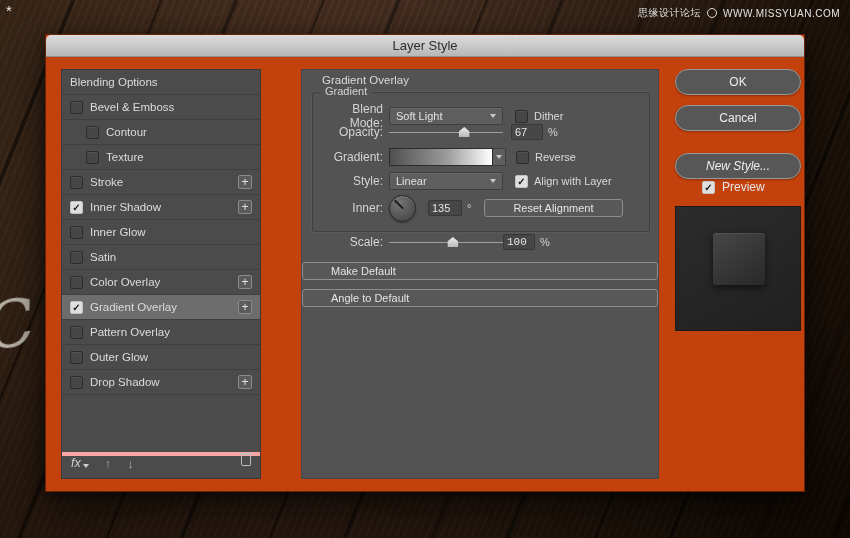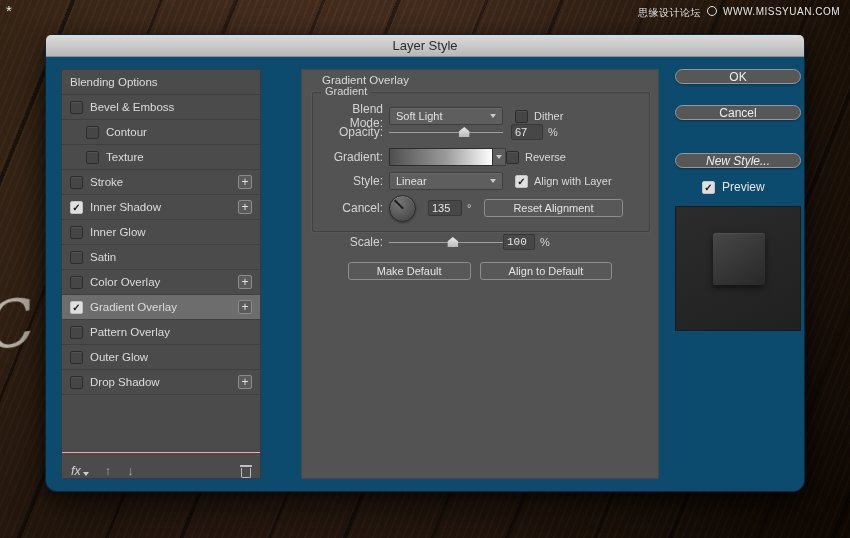--- a/index.html
+++ b/index.html
@@ -29,33 +29,33 @@
     font-family:"DejaVu Serif", serif; font-style:italic;
     font-size:64px; color:rgba(242,236,226,0.75);
     transform:rotate(-10deg); filter:blur(0.4px);
   }
   .corner-mark {
     position:absolute; left:6px; top:2px; color:rgba(255,255,255,0.9);
     font-size:15px;
   }
   .watermark {
     position:absolute; top:6px; right:10px;
-    display:flex; gap:6px;
+    display:flex; align-items:center; gap:6px;
     color:#ffffff; font-size:10px; letter-spacing:0.5px;
     text-shadow:0 0 3px rgba(0,0,0,0.5); opacity:0.92;
   }
   .globe {
     width:10px; height:10px; border:1px solid #fff; border-radius:50%;
     background:linear-gradient(transparent 45%, #fff 45%, #fff 55%, transparent 55%);
   }
 
   
   .dialog {
     position:absolute; left:45px; top:34px; width:760px; height:458px;
-    background:#0c4a6e; border-radius:12px;
+    background:#c2410c; border-radius:0;
     box-shadow:0 20px 55px rgba(0,0,0,0.65), 0 4px 14px rgba(0,0,0,0.5);
     border:1px solid rgba(0,0,0,0.45);
   }
   .titlebar {
     height:22px; border-radius:5px 5px 0 0;
     background:linear-gradient(#dcdcdc,#b7b7b7);
     border-bottom:1px solid #8f8f8f;
     text-align:center; line-height:21px;
     font-size:13px; color:#2d2d2d;
   }
@@ -82,22 +82,22 @@
     color:#161616; font-size:10px; font-weight:bold; line-height:11px;
   }
   .checkbox.checked { background:#dfdfdf; border-color:#c2c2c2; }
   .plusbox {
     margin-left:auto; width:14px; height:14px; flex:0 0 14px;
     border:1px solid #8c8c8c; background:#5b5b5b; border-radius:2px;
     color:#e2e2e2; font-size:12px; line-height:12px; text-align:center;
   }
   .sb-footer {
     position:absolute; left:0; right:0; bottom:0; height:26px;
-    border-top:1px solid #fca5a5;
-    display:flex; align-items:flex-end; padding:0 9px; gap:16px;
+    border-top:4px solid #fca5a5;
+    display:flex; align-items:flex-start; padding:0 9px; gap:16px;
     color:#b9b9b9;
   }
   .fx { font-style:italic; font-size:12.5px; display:flex; align-items:flex-end; gap:2px; color:#cfcfcf; }
   .fx .caret { width:0; height:0; border-left:3px solid transparent; border-right:3px solid transparent; border-top:4px solid #cfcfcf; margin-bottom:2px; }
   .arrow-btn { font-size:13px; color:#a9a9a9; }
   .trash { margin-left:auto; width:10px; height:10px; border:1px solid #bdbdbd; border-top:none; border-radius:0 0 2px 2px; position:relative; }
   .trash::before { content:''; position:absolute; top:-3px; left:-2px; right:-2px; height:1.5px; background:#bdbdbd; }
 
   
   .panel {
@@ -154,25 +154,25 @@
   }
   .needle {
     position:absolute; left:50%; top:50%; width:12px; height:1.6px;
     background:#1d1d1d; transform-origin:0 50%;
   }
   .minibtn {
     height:18px; padding:0 28px; display:inline-flex; align-items:center;
     background:#585858; border:1px solid #8d8d8d; border-radius:3px;
     color:#e4e4e4; font-size:11px; white-space:nowrap;
   }
-  .panel-btnrow { position:absolute; top:192px; left:0; right:0; display:flex; justify-content:center; gap:9px; }
+  .panel-btnrow { position:absolute; top:192px; left:0; right:0; display:flex; justify-content:center; gap:9px;flex-direction:column; }
 
   
   .pillbtn {
-    position:absolute; left:629px; width:126px; height:15px;
+    position:absolute; left:629px; width:126px; height:26px;
     border-radius:14px; background:#575757; border:1px solid #989898;
     color:#eeeeee; font-size:12px;
     display:flex; align-items:center; justify-content:center;
     box-shadow:0 1px 2px rgba(0,0,0,0.3);
   }
   .preview-row { position:absolute; left:656px; top:145px; display:flex; align-items:center; gap:7px; font-size:12px; color:#e6e6e6; }
   .thumb-preview {
     position:absolute; left:629px; top:171px; width:126px; height:125px;
     background:linear-gradient(150deg, #2c2c2c, #202020); border:1px solid #1a1a1a;
   }
@@ -297,40 +297,40 @@
         <div class="valbox" style="margin-left:8px;">67</div>
         <span class="unit">%</span>
       </div>
 
       <div class="grow" style="top:55px;">
         <span class="glabel">Gradient:</span>
         <div class="gradbar"></div>
         <div class="gradarrow">
           <span class="dd-caret" style="margin:0;"></span>
         </div>
-        <div class="cbpair" style="">
+        <div class="cbpair" style="margin-left:10px;">
           <span class="checkbox"></span>
           <span>Reverse</span>
         </div>
       </div>
 
       <div class="grow" style="top:79px;">
         <span class="glabel">Style:</span>
         <div class="dropdown">
           <span>Linear</span>
           <span class="dd-caret"></span>
         </div>
         <div class="cbpair" style="margin-left:12px;">
           <span class="checkbox checked">✓</span>
           <span>Align with Layer</span>
         </div>
       </div>
 
       <div class="grow" style="top:100px; height:30px;">
-        <span class="glabel">Cancel:</span>
+        <span class="glabel">Inner:</span>
         <div class="dial">
           <div class="needle" style="transform: rotate(-135deg);"></div>
         </div>
         <div class="valbox" style="margin-left:12px; width:34px;">135</div>
         <span class="unit">°</span>
         <button class="minibtn" style="margin-left:13px;">Reset Alignment</button>
       </div>
 
       <div class="grow" style="top:141px;">
         <span class="glabel">Scale:</span>
@@ -338,21 +338,21 @@
           <div class="track"></div>
           <div class="thumb" style="left: 56%;"></div>
         </div>
         <div class="valbox" style="font-family:Liberation Mono, monospace;">100</div>
         <span class="unit">%</span>
       </div>
     </div>
 
     <div class="panel-btnrow">
       <button class="minibtn">Make Default</button>
-      <button class="minibtn">Align to Default</button>
+      <button class="minibtn">Angle to Default</button>
     </div>
   </div>
 
   <button class="pillbtn" style="top:34px;">OK</button>
   <button class="pillbtn" style="top:70px;">Cancel</button>
   <button class="pillbtn" style="top:118px;font-style:italic;">New Style...</button>
 
   <div class="preview-row">
     <span class="checkbox checked">✓</span>
     <span>Preview</span>

